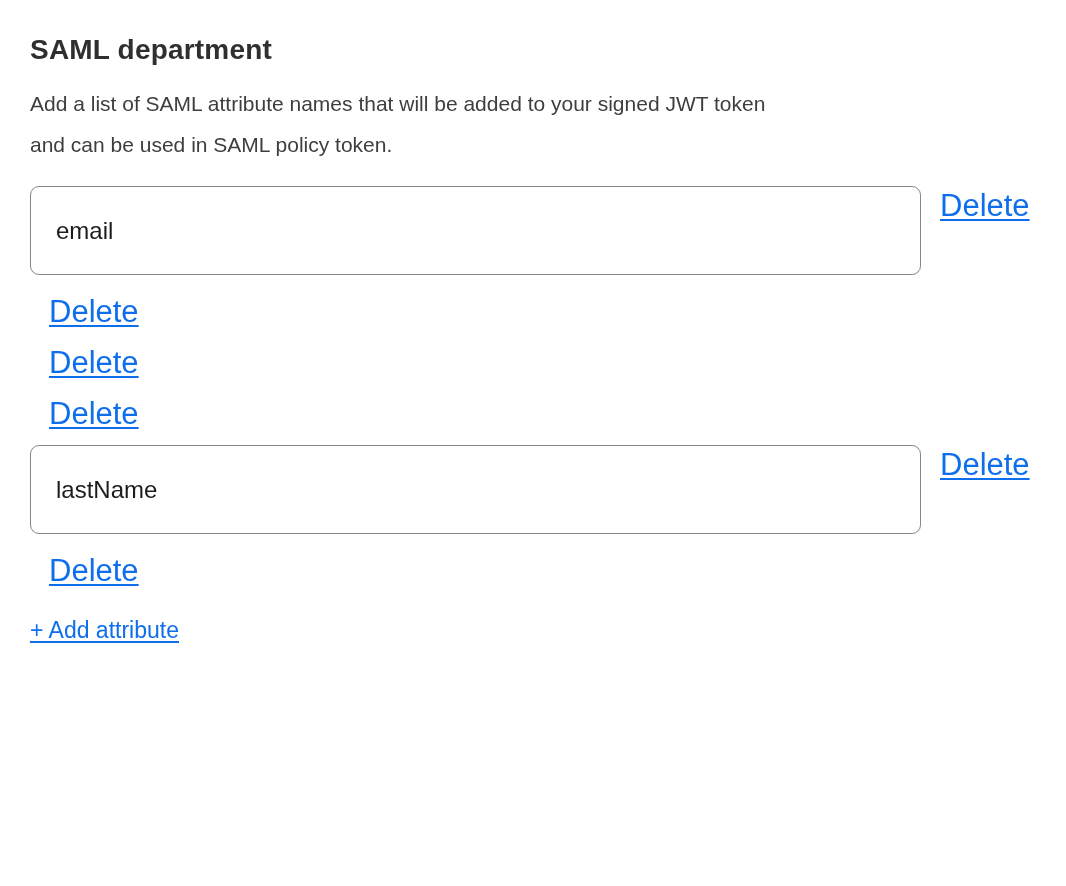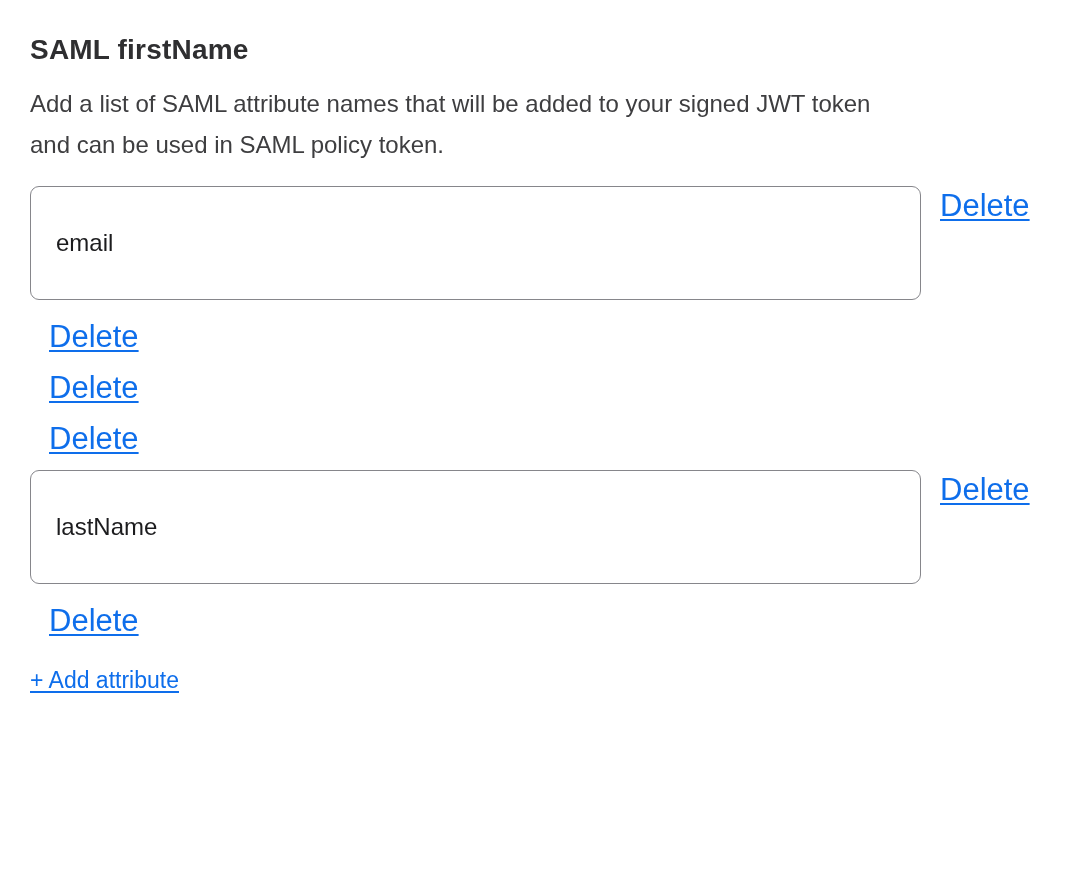--- a/index.html
+++ b/index.html
@@ -28,33 +28,33 @@
   .section-title {
     margin: 0 0 13px 0;
     font-size: 28px;
     line-height: 34px;
     font-weight: 700;
     color: var(--heading-text);
     letter-spacing: 0.2px;
   }
   .section-desc {
     margin: 16px 0 21px 0;
-    font-size: 24px;
+    font-size: 21px;
     line-height: 41px;
     font-weight: 400;
     color: var(--body-text);
   }
   .attr-row {
     display: flex;
     align-items: flex-start;
     margin-bottom: 17px;
   }
   .attr-input {
     width: 891px;
-    height: 114px;
+    height: 89px;
     border: 1.5px solid var(--input-border);
     border-radius: 9px;
     background: #ffffff;
     padding: 0 20px 0 25px;
     font-family: "Liberation Sans", sans-serif;
     font-size: 24px;
     color: var(--input-text);
     outline: none;
   }
   a.link {
@@ -77,21 +77,21 @@
     font-size: 23px;
     line-height: 30px;
     text-align: center;
   }
 </style>
 </head>
 <body>
 
 <div class="wrap">
 
-  <h2 class="section-title">SAML firstName</h2>
+  <h2 class="section-title">SAML department</h2>
 
   <p class="section-desc">
     <span>Add a list of SAML attribute names that will be added to your signed JWT token</span><br>
     <span>and can be used in SAML policy token.</span>
   </p>
 
   <div class="attr-row">
     <input type="text" class="attr-input" value="email" style="">
     <a class="link delete-link">Delete</a>
   </div>

